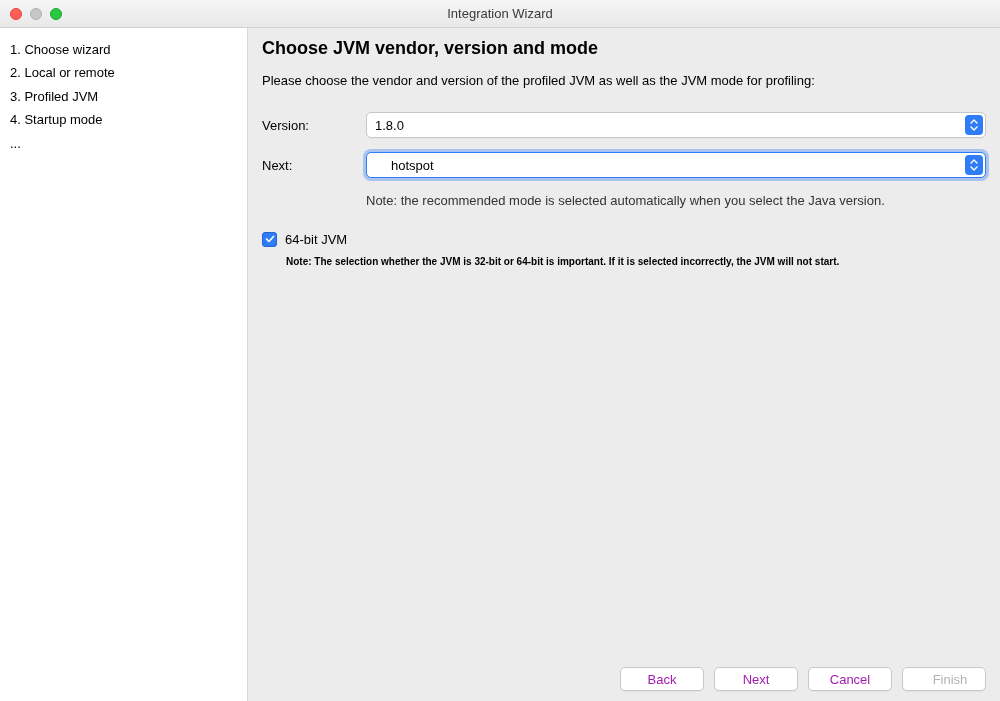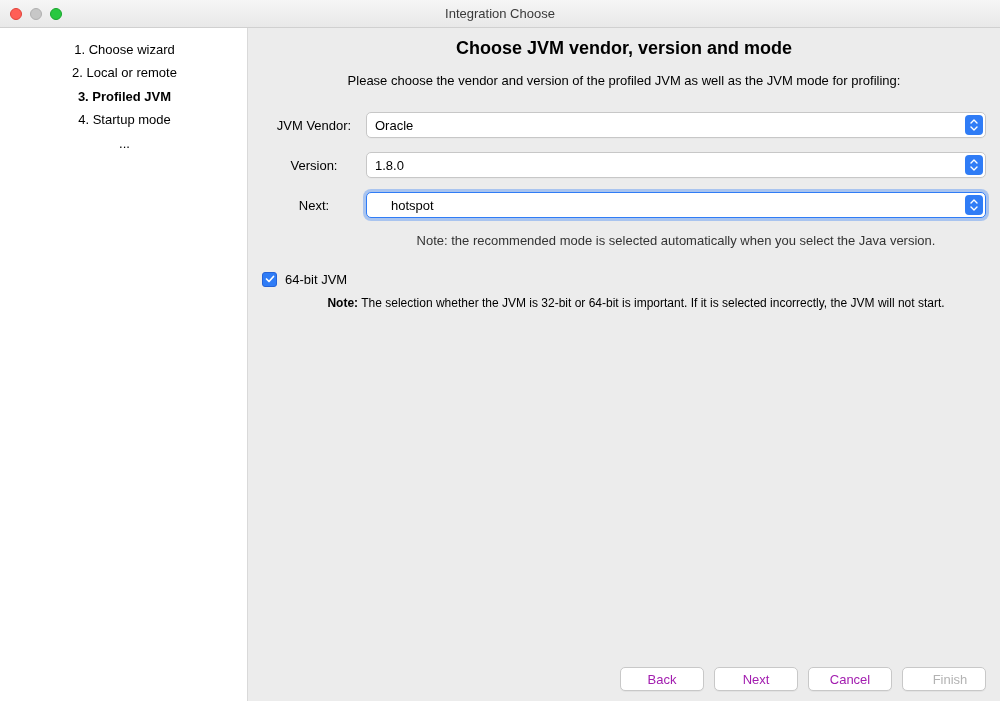--- a/index.html
+++ b/index.html
@@ -34,35 +34,34 @@
     .window-title {
       position: absolute;
       left: 0; right: 0;
       text-align: center;
       font-size: 13px;
       color: #3a3a3a;
     }
     .content {
       display: flex;
       height: calc(701px - 28px);
-      text-align: center;
     }
     .sidebar {
       width: 248px;
       background: #fff;
       border-right: 1px solid #d9d9d9;
       padding: 10px 8px 10px 10px;
     }
     .step {
       font-size: 13px;
       line-height: 1.8;
       color: #000;
       cursor: default;
     }
-    .step.current { font-weight: 700; }
+    .step.current { font-weight: 400; }
     .main {
       flex: 1;
       background: #ececec;
       display: flex;
       flex-direction: column;
       padding: 10px 14px 10px 14px;
     }
     .page-title {
       font-size: 18px;
       font-weight: 700;
@@ -137,22 +136,23 @@
       width: 15px; height: 15px;
       border-radius: 3px;
       background: #2f7cf6;
       border: 1px solid #2563d8;
       display: flex;
       align-items: center;
       justify-content: center;
     }
     .cb-note {
       margin-left: 24px;
-      font-size: 12px;
+      font-size: 10px;
       line-height: 1.35;
+      font-weight: bold;
     }
     .button-bar {
       margin-top: auto;
       display: flex;
       justify-content: flex-end;
       gap: 10px;
       padding-top: 10px;
     }
     .btn {
       min-width: 84px;
@@ -172,49 +172,36 @@
   </style>
 </head>
 <body>
 
 <div class="titlebar">
   <div class="traffic-lights">
     <div class="traffic-light tl-close"></div>
     <div class="traffic-light tl-min"></div>
     <div class="traffic-light tl-max"></div>
   </div>
-  <div class="window-title">Integration Choose</div>
+  <div class="window-title">Integration Wizard</div>
 </div>
 
 <div class="content">
   <div class="sidebar">
     <div class="step">1. Choose wizard</div>
     <div class="step">2. Local or remote</div>
     <div class="step current">3. Profiled JVM</div>
     <div class="step">4. Startup mode</div>
     <div class="step">...</div>
   </div>
 
   <div class="main">
     <div class="page-title">Choose JVM vendor, version and mode</div>
     <div class="page-desc">Please choose the vendor and version of the profiled JVM as well as the JVM mode for profiling:</div>
 
-    <div class="form-row">
-      <div class="form-label">JVM Vendor:</div>
-      <div class="select-wrap">
-        <div class="select">
-          <span>Oracle</span>
-          <div class="stepper">
-            <svg width="8" height="12" viewBox="0 0 8 12">
-                <path d="M1 4 L4 1 L7 4 M1 8 L4 11 L7 8" stroke="#fff" stroke-width="1.4" fill="none" stroke-linecap="round" stroke-linejoin="round"></path>
-              </svg>
-          </div>
-        </div>
-      </div>
-    </div>
 
     <div class="form-row">
       <div class="form-label">Version:</div>
       <div class="select-wrap">
         <div class="select">
           <span>1.8.0</span>
           <div class="stepper">
             <svg width="8" height="12" viewBox="0 0 8 12">
                 <path d="M1 4 L4 1 L7 4 M1 8 L4 11 L7 8" stroke="#fff" stroke-width="1.4" fill="none" stroke-linecap="round" stroke-linejoin="round"></path>
               </svg>

